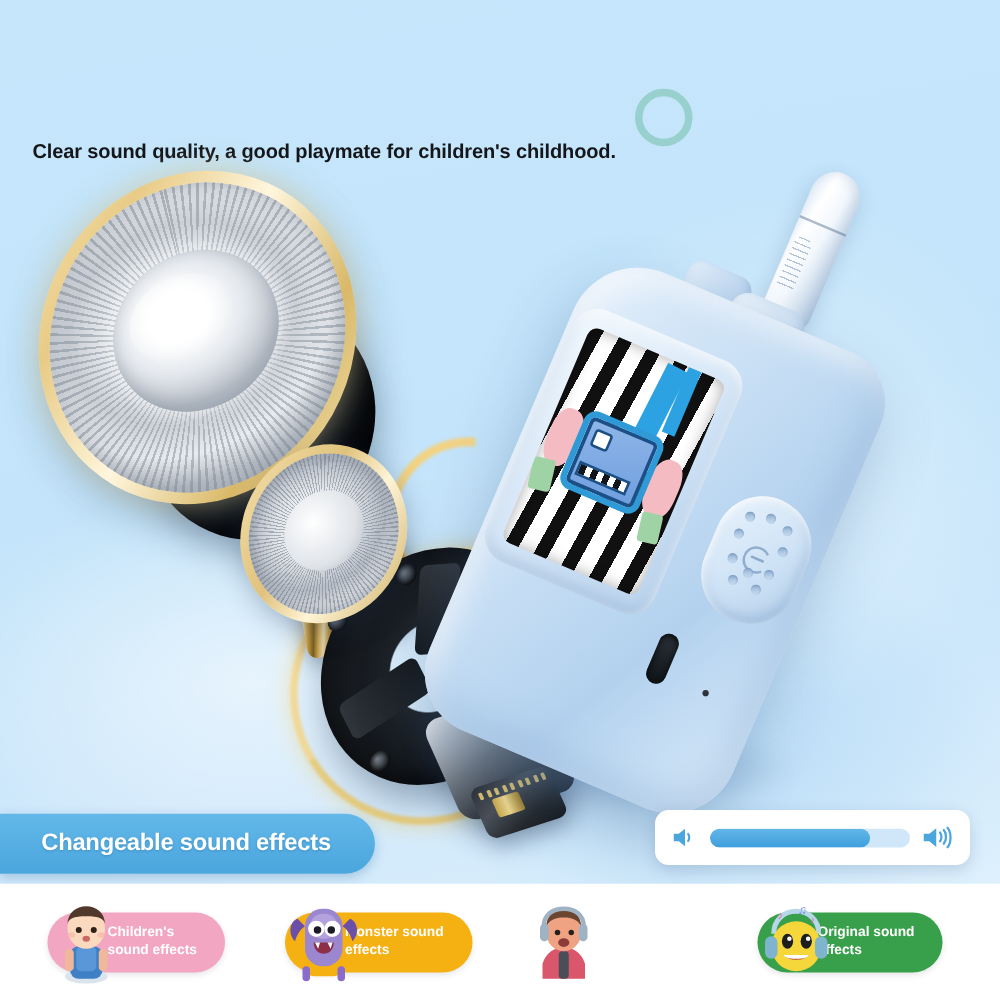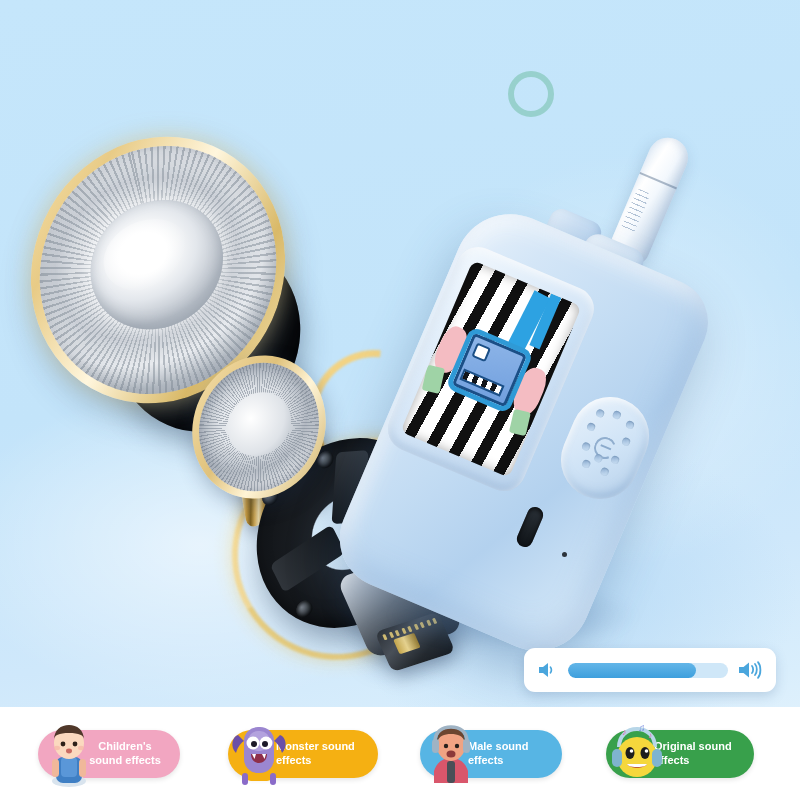--- a/index.html
+++ b/index.html
@@ -413,37 +413,38 @@
     line-height: 1.25;
     box-shadow: 0 2px 5px rgba(0,0,0,.1);
   }
   .fx .ava {
     position: absolute; left: 0; top: 0;
     width: 62px; height: 66px;
     z-index: 3;
   }
 
   .fx-0 { left: 38px; }
-  .fx-0 .pill { width: 142px; background: #f2a6c1; text-align: center; }
+  .fx-0 .pill { width: 142px; background: #f2a6c1; }
   .fx-1 { left: 228px; }
   .fx-1 .pill { width: 150px; background: #f5b012; }
   .fx-2 { left: 420px; }
   .fx-2 .pill { width: 142px; background: #57b5e4; }
   .fx-3 { left: 606px; }
   .fx-3 .pill { width: 148px; background: #38a04b; }
 </style>
 </head>
 <body>
 
 <div id="stage">
 
   <div class="amb amb-1"></div>
   <div class="amb amb-2"></div>
   <div class="amb amb-3"></div>
 
+  <div class="subline">Clear sound quality, a good playmate for children's childhood.</div>
   <div class="ring"></div>
 
   <div class="spk-wrap">
 
     <div class="glow glow-b"></div>
     <div class="glow glow-a"></div>
     <div class="glow glow-c"></div>
 
     <div class="basket-1"></div>
 
@@ -528,20 +529,23 @@
         <div class="dot" style="left: 33px; top: 60px;"></div>
         <div class="dot" style="left: 49px; top: 55px;"></div>
         <div class="dot" style="left: 24px; top: 70px;"></div>
         <div class="dot" style="left: 44px; top: 70px;"></div>
       </div>
 
     <div class="wt-slot"></div>
     <div class="wt-pin"></div>
   </div>
 
+  <div class="banner">
+    <span>Changeable sound effects</span>
+  </div>
 
   <div class="vol-card">
     <svg class="ic-spk" width="22" height="20" viewBox="0 0 22 20">
       <path d="M2 7h4l5-4v14l-5-4H2z" fill="#4aa6dd"></path>
       <path d="M13.5 7.2c1.2 1.4 1.2 4.2 0 5.6" stroke="#4aa6dd" stroke-width="1.7" fill="none" stroke-linecap="round"></path>
     </svg>
 
     <div class="vol-track">
       <div class="vol-fill" id="volfill" style="width: 80%;"></div>
     </div>
@@ -589,21 +593,20 @@
           <circle cx="38" cy="22" r="6.5" fill="#ffffff"></circle>
           <circle cx="26" cy="23" r="3" fill="#1d1a28"></circle>
           <circle cx="37" cy="23" r="3" fill="#1d1a28"></circle>
           <path d="M23 33c0 6 4 9 8 9s8-3 8-9z" fill="#8e2f4a"></path>
           <path d="M24 33h4l-1.5 5z" fill="#ffffff"></path>
           <path d="M34 33h4l-1.5 5z" fill="#ffffff"></path>
         </svg>
       </div>
 
       <div class="fx fx-2">
-        <div class="pill" style="background: rgb(87, 181, 228);">Male sound effects</div>
         <svg class="ava" viewBox="0 0 62 66">
           <path d="M14 50c3-9 9-13 17-13s14 4 17 13v12H14z" fill="#d9566b"></path>
           <rect x="27" y="40" width="8" height="22" rx="3" fill="#4a4f57"></rect>
           <ellipse cx="31" cy="25" rx="14" ry="15" fill="#f0a383"></ellipse>
           <path d="M17 21c0-10 6-14 14-14s14 4 14 14c-2-6-7-8-14-8s-12 2-14 8z" fill="#6b4530"></path>
           <rect x="12" y="18" width="7" height="14" rx="3.5" fill="#9fb3c4"></rect>
           <rect x="43" y="18" width="7" height="14" rx="3.5" fill="#9fb3c4"></rect>
           <path d="M15 20c0-9 7-14 16-14s16 5 16 14" stroke="#9fb3c4" stroke-width="3.5" fill="none"></path>
           <circle cx="26" cy="25" r="2.2" fill="#26201c"></circle>
           <circle cx="37" cy="25" r="2.2" fill="#26201c"></circle>

